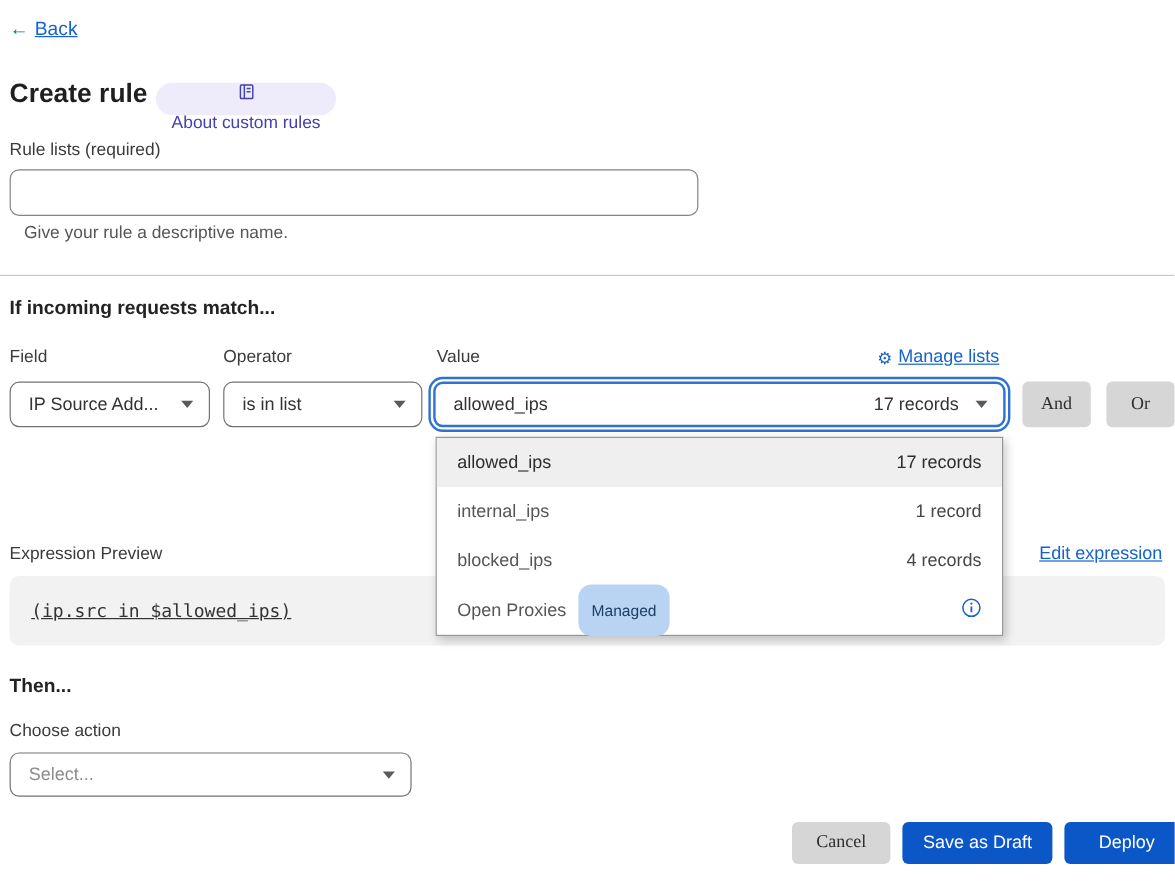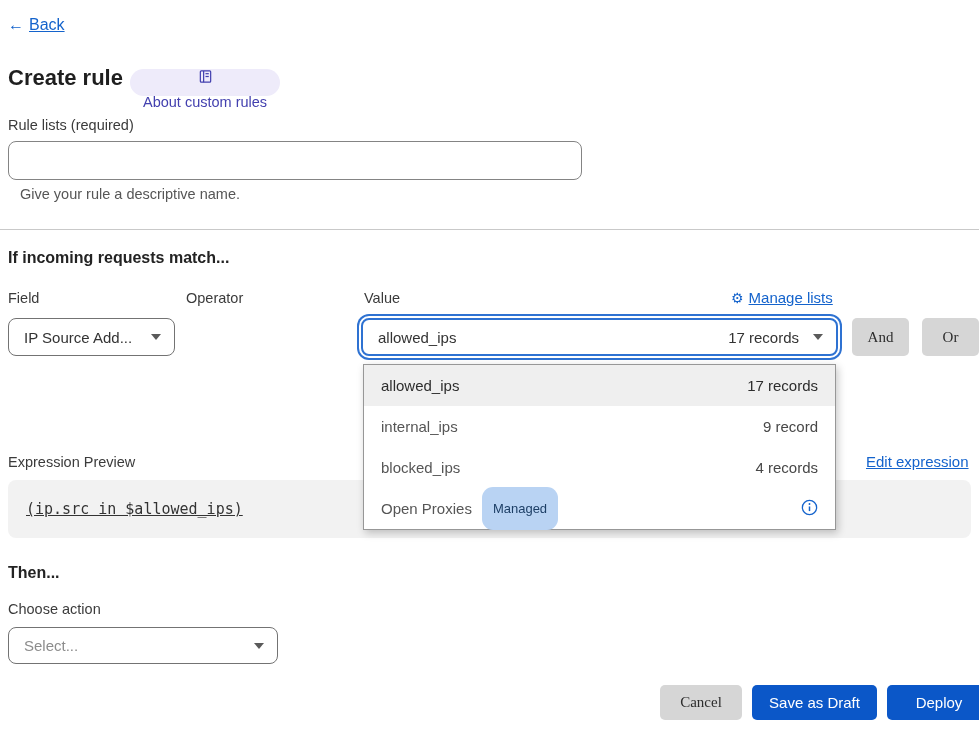--- a/index.html
+++ b/index.html
@@ -164,21 +164,21 @@
     z-index: 1;
   }
   .expression-code {
     font-family: "DejaVu Sans Mono", monospace;
     font-size: 15px;
     color: #333;
     text-decoration: underline;
   }
 
   
-  .action-select { left: 8px; top: 627px; width: 270px; height: 37px; }
+  .action-select { left: 8px; top: 627px; width: 335px; height: 37px; }
   .placeholder { color: #8c8c8c; }
 
   
   .blue-btn {
     height: 35px;
     background: #0b57c8;
     border: none;
     border-radius: 5px;
     color: #ffffff;
     font-family: "Liberation Sans", sans-serif;
@@ -230,40 +230,44 @@
   <a class="abs link" style="left:731px; top:289px; font-size:15px;">
     <span class="gear-glyph">⚙</span>
     <span class="link-text">Manage lists</span>
   </a>
 
   <div class="abs select" style="left:8px; top:318px; width:167px;">
     <span>IP Source Add...</span>
     <span class="caret"></span>
   </div>
 
+  <div class="abs select" style="left:186px; top:318px; width:166px;">
+    <span>is in list</span>
+    <span class="caret"></span>
+  </div>
 
   <div class="abs select value-select">
     <span>allowed_ips</span>
     <span class="value-right">
       <span>17 records</span>
       <span class="caret"></span>
     </span>
   </div>
 
   <button class="abs gray-btn" style="left:852px; top:318px; width:57px;">And</button>
   <button class="abs gray-btn" style="left:922px; top:318px; width:57px;">Or</button>
 
   <div class="abs dropdown-panel">
     <div class="dd-row highlighted">
       <span class="dd-name">allowed_ips</span>
       <span class="dd-meta">17 records</span>
     </div>
     <div class="dd-row">
       <span class="dd-name">internal_ips</span>
-      <span class="dd-meta">9 record</span>
+      <span class="dd-meta">1 record</span>
     </div>
     <div class="dd-row">
       <span class="dd-name">blocked_ips</span>
       <span class="dd-meta">4 records</span>
     </div>
     <div class="dd-row">
       <span class="dd-name-group">
         <span class="dd-name">Open Proxies</span>
         <span class="managed-badge">Managed</span>
       </span>

